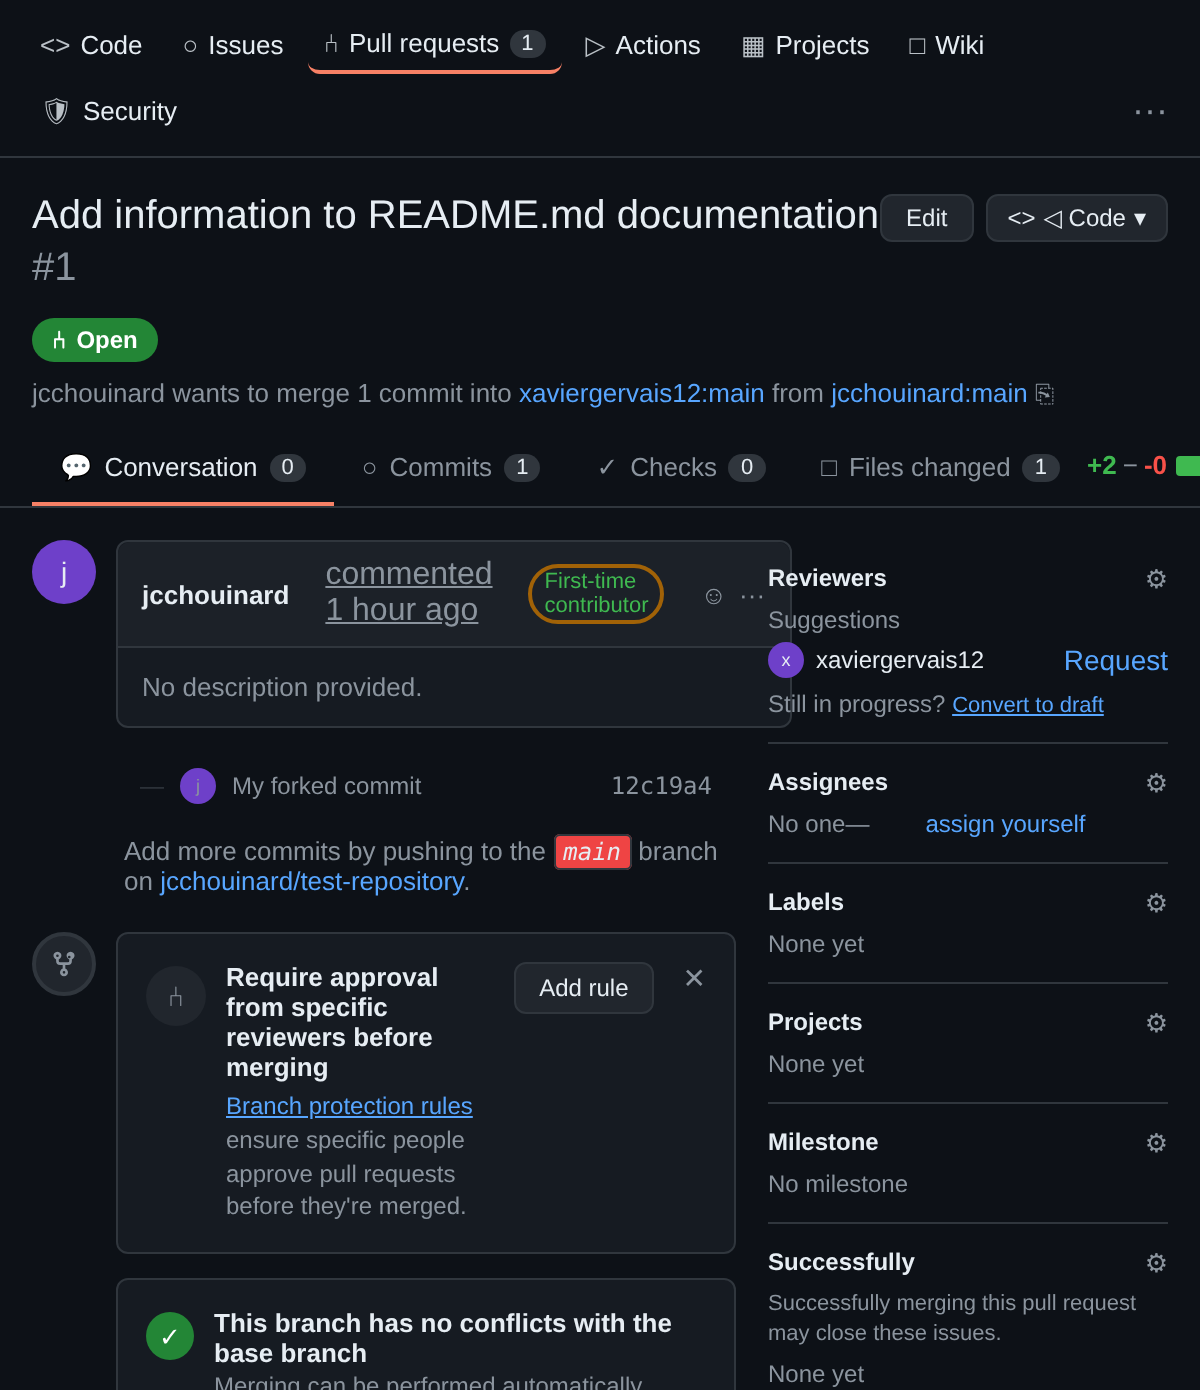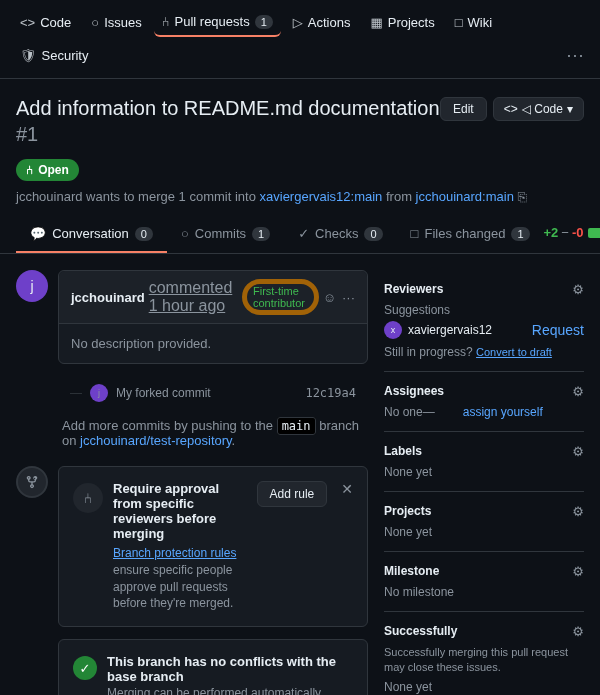--- a/index.html
+++ b/index.html
@@ -169,31 +169,31 @@
     }
     .comment-box {
       flex: 1;
       border: 1px solid #30363d;
       border-radius: 6px;
       background: #161b22;
     }
     .comment-header {
       display: flex;
       align-items: center;
-      gap: 4px;
+      gap: 18px;
       padding: 8px 12px;
       border-bottom: 1px solid #30363d;
       background: #1c2128;
       border-radius: 6px 6px 0 0;
     }
     .comment-author { font-weight: 600; font-size: 13px; }
     .comment-time { color: #8b949e; font-size: 16px; text-decoration: underline; }
     .first-time-badge {
       background: transparent;
-      border: 5px solid #a16207;
+      border: 2px solid #a16207;
       color: #3fb950;
       padding: 1px 6px;
       border-radius: 20px;
       font-size: 11px;
     }
     .comment-actions { margin-left: auto; display: flex; gap: 6px; color: #8b949e; cursor: pointer; }
     .comment-body { padding: 12px; color: #8b949e; font-size: 13px; }
 
     
     .commit-line {
@@ -223,26 +223,27 @@
 
     
     .push-info {
       margin-left: 42px;
       padding: 8px 4px;
       font-size: 13px;
       color: #8b949e;
       margin-bottom: 10px;
     }
     .push-info code {
-      background: #000000;
+      background: #ef4444;
       border: 1px solid #30363d;
       padding: 1px 4px;
       border-radius: 3px;
       font-size: 12px;
       color: #e6edf3;
+      font-style: italic;
     }
     .push-info a { color: #58a6ff; text-decoration: none; }
 
     
     .protection-box {
       border: 1px solid #30363d;
       border-radius: 6px;
       padding: 14px;
       margin-bottom: 12px;
       margin-left: 0;

